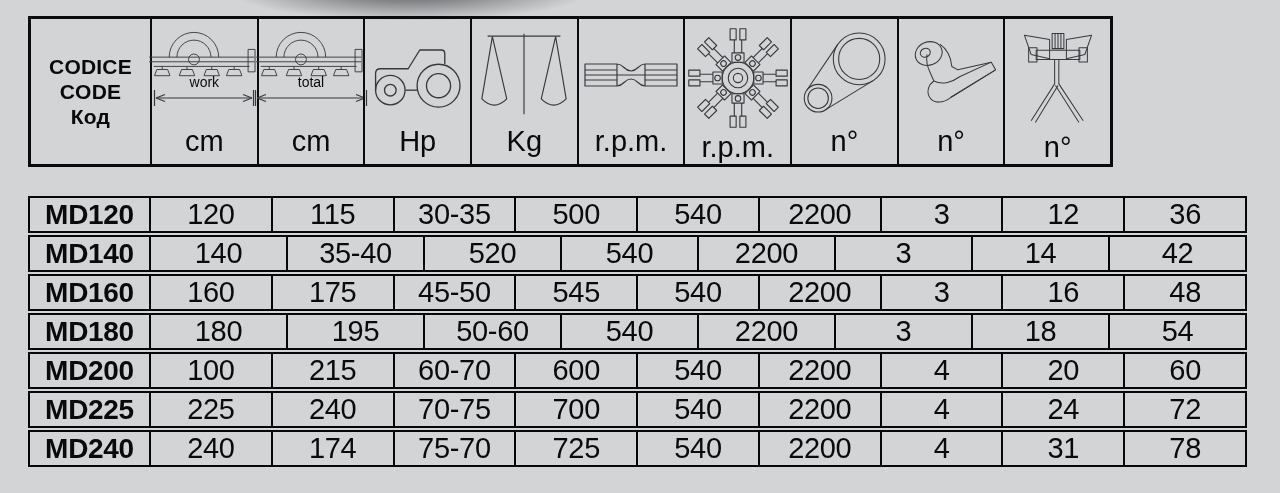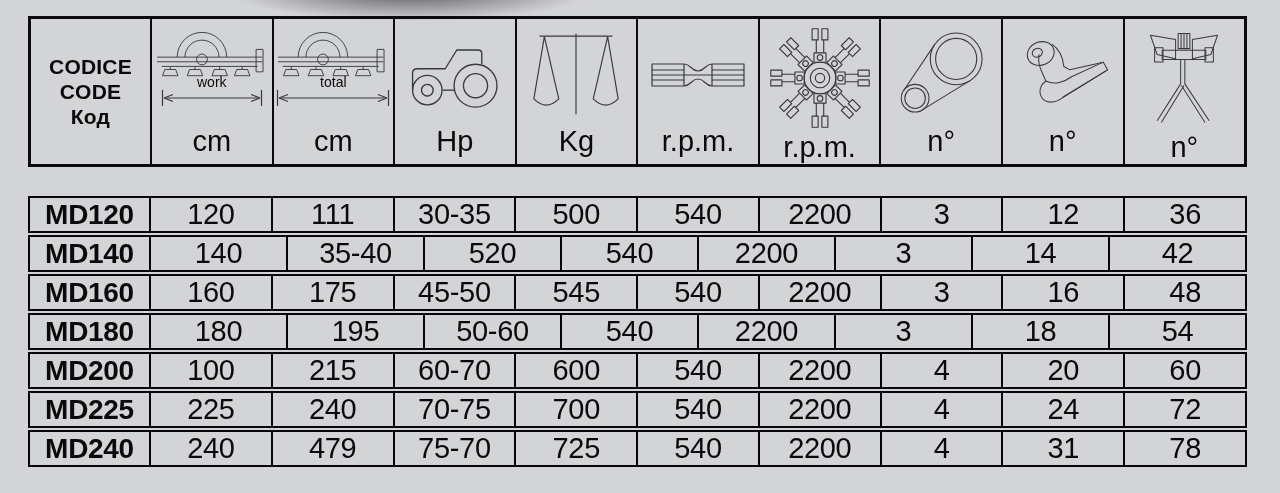--- a/index.html
+++ b/index.html
@@ -11,21 +11,21 @@
     overflow:hidden;
   }
   .page{position:relative;width:1280px;height:493px;background:#d3d4d6;}
   .smudge{
     position:absolute;left:170px;top:0;width:480px;height:34px;
     background:radial-gradient(ellipse 52% 120% at 50% -25%, rgba(62,61,66,.8), rgba(62,61,66,0) 72%);
     pointer-events:none;
   }
   
   .spec-header{
-    position:absolute;left:28px;top:16px;width:1219px;height:151px;
+    position:absolute;left:28px;top:16px;width:1085px;height:151px;
     display:flex;border:3px solid #0b0b0d;box-sizing:border-box;
   }
   .hcell{
     flex:1 1 0;border-left:2px solid #0b0b0d;box-sizing:border-box;
     display:flex;flex-direction:column;align-items:center;
     padding:7px 0 6px;position:relative;min-width:0;
   }
   .hcell:first-child{border-left:none;flex:0 0 119px;justify-content:center;padding:0;}
   .code-lines{display:flex;flex-direction:column;align-items:center;font-weight:bold;
     font-size:21px;line-height:25px;letter-spacing:.2px;}
@@ -262,21 +262,21 @@
       </div>
       <span class="unit">n°</span>
     </div>
   </div>
 
   <div class="spec-body">
 
     <div class="trow">
       <div class="tcell">MD120</div>
       <div class="tcell">120</div>
-      <div class="tcell">111</div>
+      <div class="tcell">115</div>
       <div class="tcell">30-35</div>
       <div class="tcell">500</div>
       <div class="tcell">540</div>
       <div class="tcell">2200</div>
       <div class="tcell">3</div>
       <div class="tcell">12</div>
       <div class="tcell">36</div>
     </div>
 
     <div class="trow">
@@ -338,21 +338,21 @@
       <div class="tcell">540</div>
       <div class="tcell">2200</div>
       <div class="tcell">4</div>
       <div class="tcell">24</div>
       <div class="tcell">72</div>
     </div>
 
     <div class="trow">
       <div class="tcell">MD240</div>
       <div class="tcell">240</div>
-      <div class="tcell">479</div>
+      <div class="tcell">174</div>
       <div class="tcell">75-70</div>
       <div class="tcell">725</div>
       <div class="tcell">540</div>
       <div class="tcell">2200</div>
       <div class="tcell">4</div>
       <div class="tcell">31</div>
       <div class="tcell">78</div>
     </div>
 
   </div>

